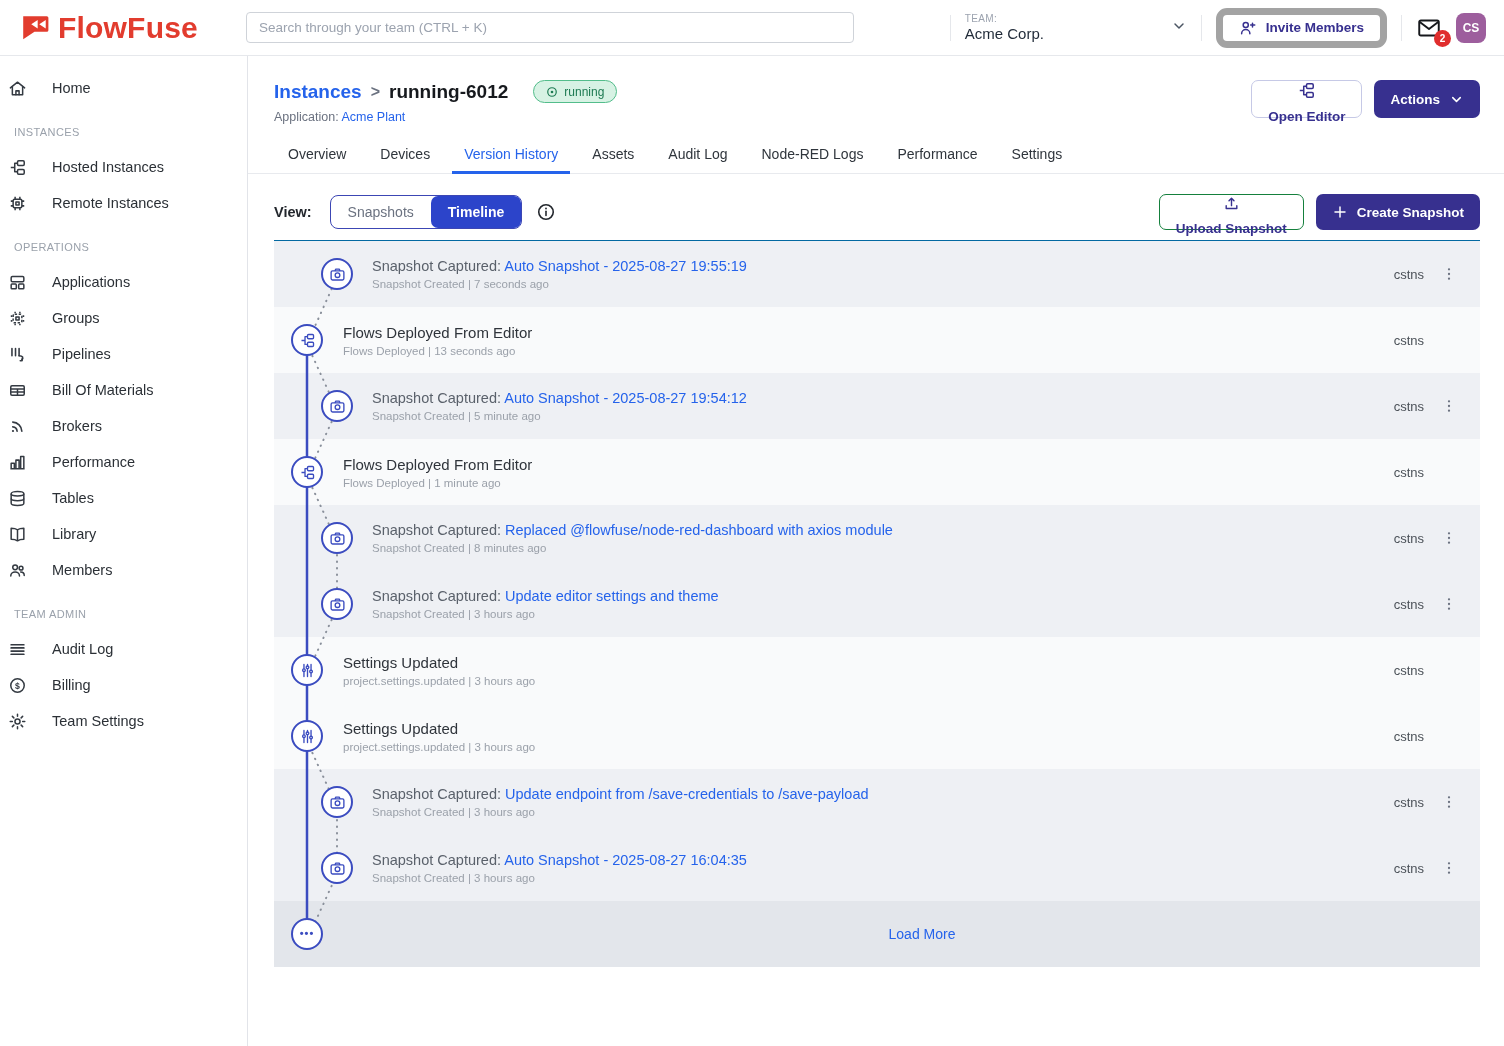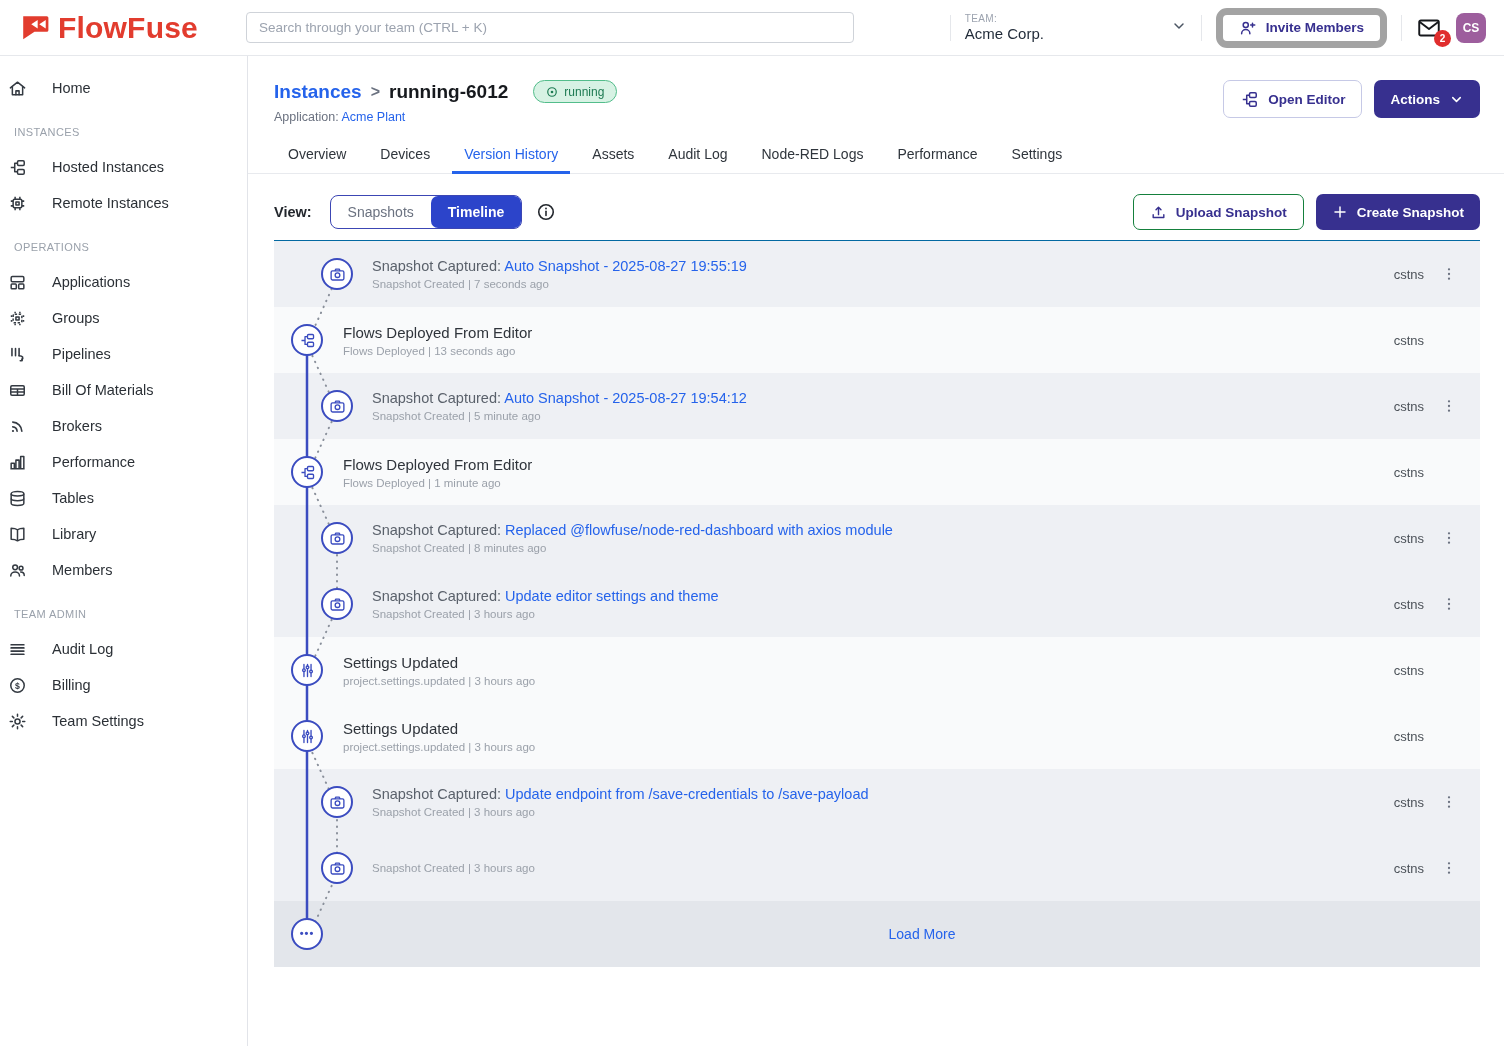--- a/index.html
+++ b/index.html
@@ -48,21 +48,21 @@
   .crumb-sep { color:#6b7280; font-size:16px; font-weight:700; }
   .crumb-name { color:#16191d; font-size:19px; font-weight:700; }
   .status-pill { margin-left:16px; display:inline-flex; align-items:center; gap:6px; height:23px;
     padding:0 12px; border-radius:12px; background:#d7f2e4; border:1px solid #53bd8b;
     color:#1d7a52; font-size:12px; }
   .app-line { margin-top:7px; font-size:12.5px; color:#6b7280; }
   .app-line a { color:#2563eb; text-decoration:none; cursor:pointer; }
   .head-btns { display:flex; gap:12px; }
   .btn { display:inline-flex; align-items:center; gap:9px; border-radius:7px; font-weight:700;
     font-size:13.5px; cursor:pointer; height:38px; padding:0 16px; }
-  .btn.outline { border:1px solid #c6c9e6; background:#fff; color:#37308f; }
+  .btn.outline { border:1px solid #c6c9e6; background:#fff; color:#37308f;flex-direction:column; }
   .btn.solid { border:none; background:#37308f; color:#fff; }
 
   .tabs { margin-top:12px; padding:0 24px 0 26px; display:flex; gap:6px; border-bottom:1px solid #e8eaee; }
   .tab { padding:10px 14px 11px; font-size:14px; color:#2f353c; background:none; border:none;
     cursor:pointer; font-family:inherit; position:relative; }
   .tab.active { color:#2563eb; }
   .tab.active::after { content:""; position:absolute; left:2px; right:2px; bottom:-1px; height:3px; background:#2563eb; }
 
   .toolbar { padding:20px 24px 0 26px; display:flex; align-items:center; }
   .view-label { font-size:14.5px; font-weight:700; color:#23272d; margin-right:18px; }
@@ -642,20 +642,25 @@
   </div>
           <div class="tl-row shade-gray">
     <div class="tl-node indent">
               <svg width="17" height="17" viewBox="0 0 24 24" fill="none" stroke="currentColor" stroke-width="1.9" stroke-linejoin="round">
                 <rect x="3" y="6.8" width="18" height="13" rx="2"></rect>
                 <path d="M8.3 6.8l1.3-2.3h4.8l1.3 2.3"></path>
                 <circle cx="12" cy="13" r="3.3"></circle>
               </svg>
             </div>
     <div class="tl-main">
+      <div class="tl-title">
+        <span class="tl-prefix">Snapshot Captured: </span>
+        <a class="tl-link">Auto Snapshot - 2025-08-27 16:04:35</a>
+        
+      </div>
       <div class="tl-meta">Snapshot Created | 3 hours ago</div>
     </div>
     <div class="tl-user">cstns</div>
     <div class="tl-kebab">
       <svg width="16" height="16" viewBox="0 0 24 24" fill="currentColor">
                 <circle cx="12" cy="5" r="1.7"></circle>
                 <circle cx="12" cy="12" r="1.7"></circle>
                 <circle cx="12" cy="19" r="1.7"></circle>
               </svg>
     </div>

